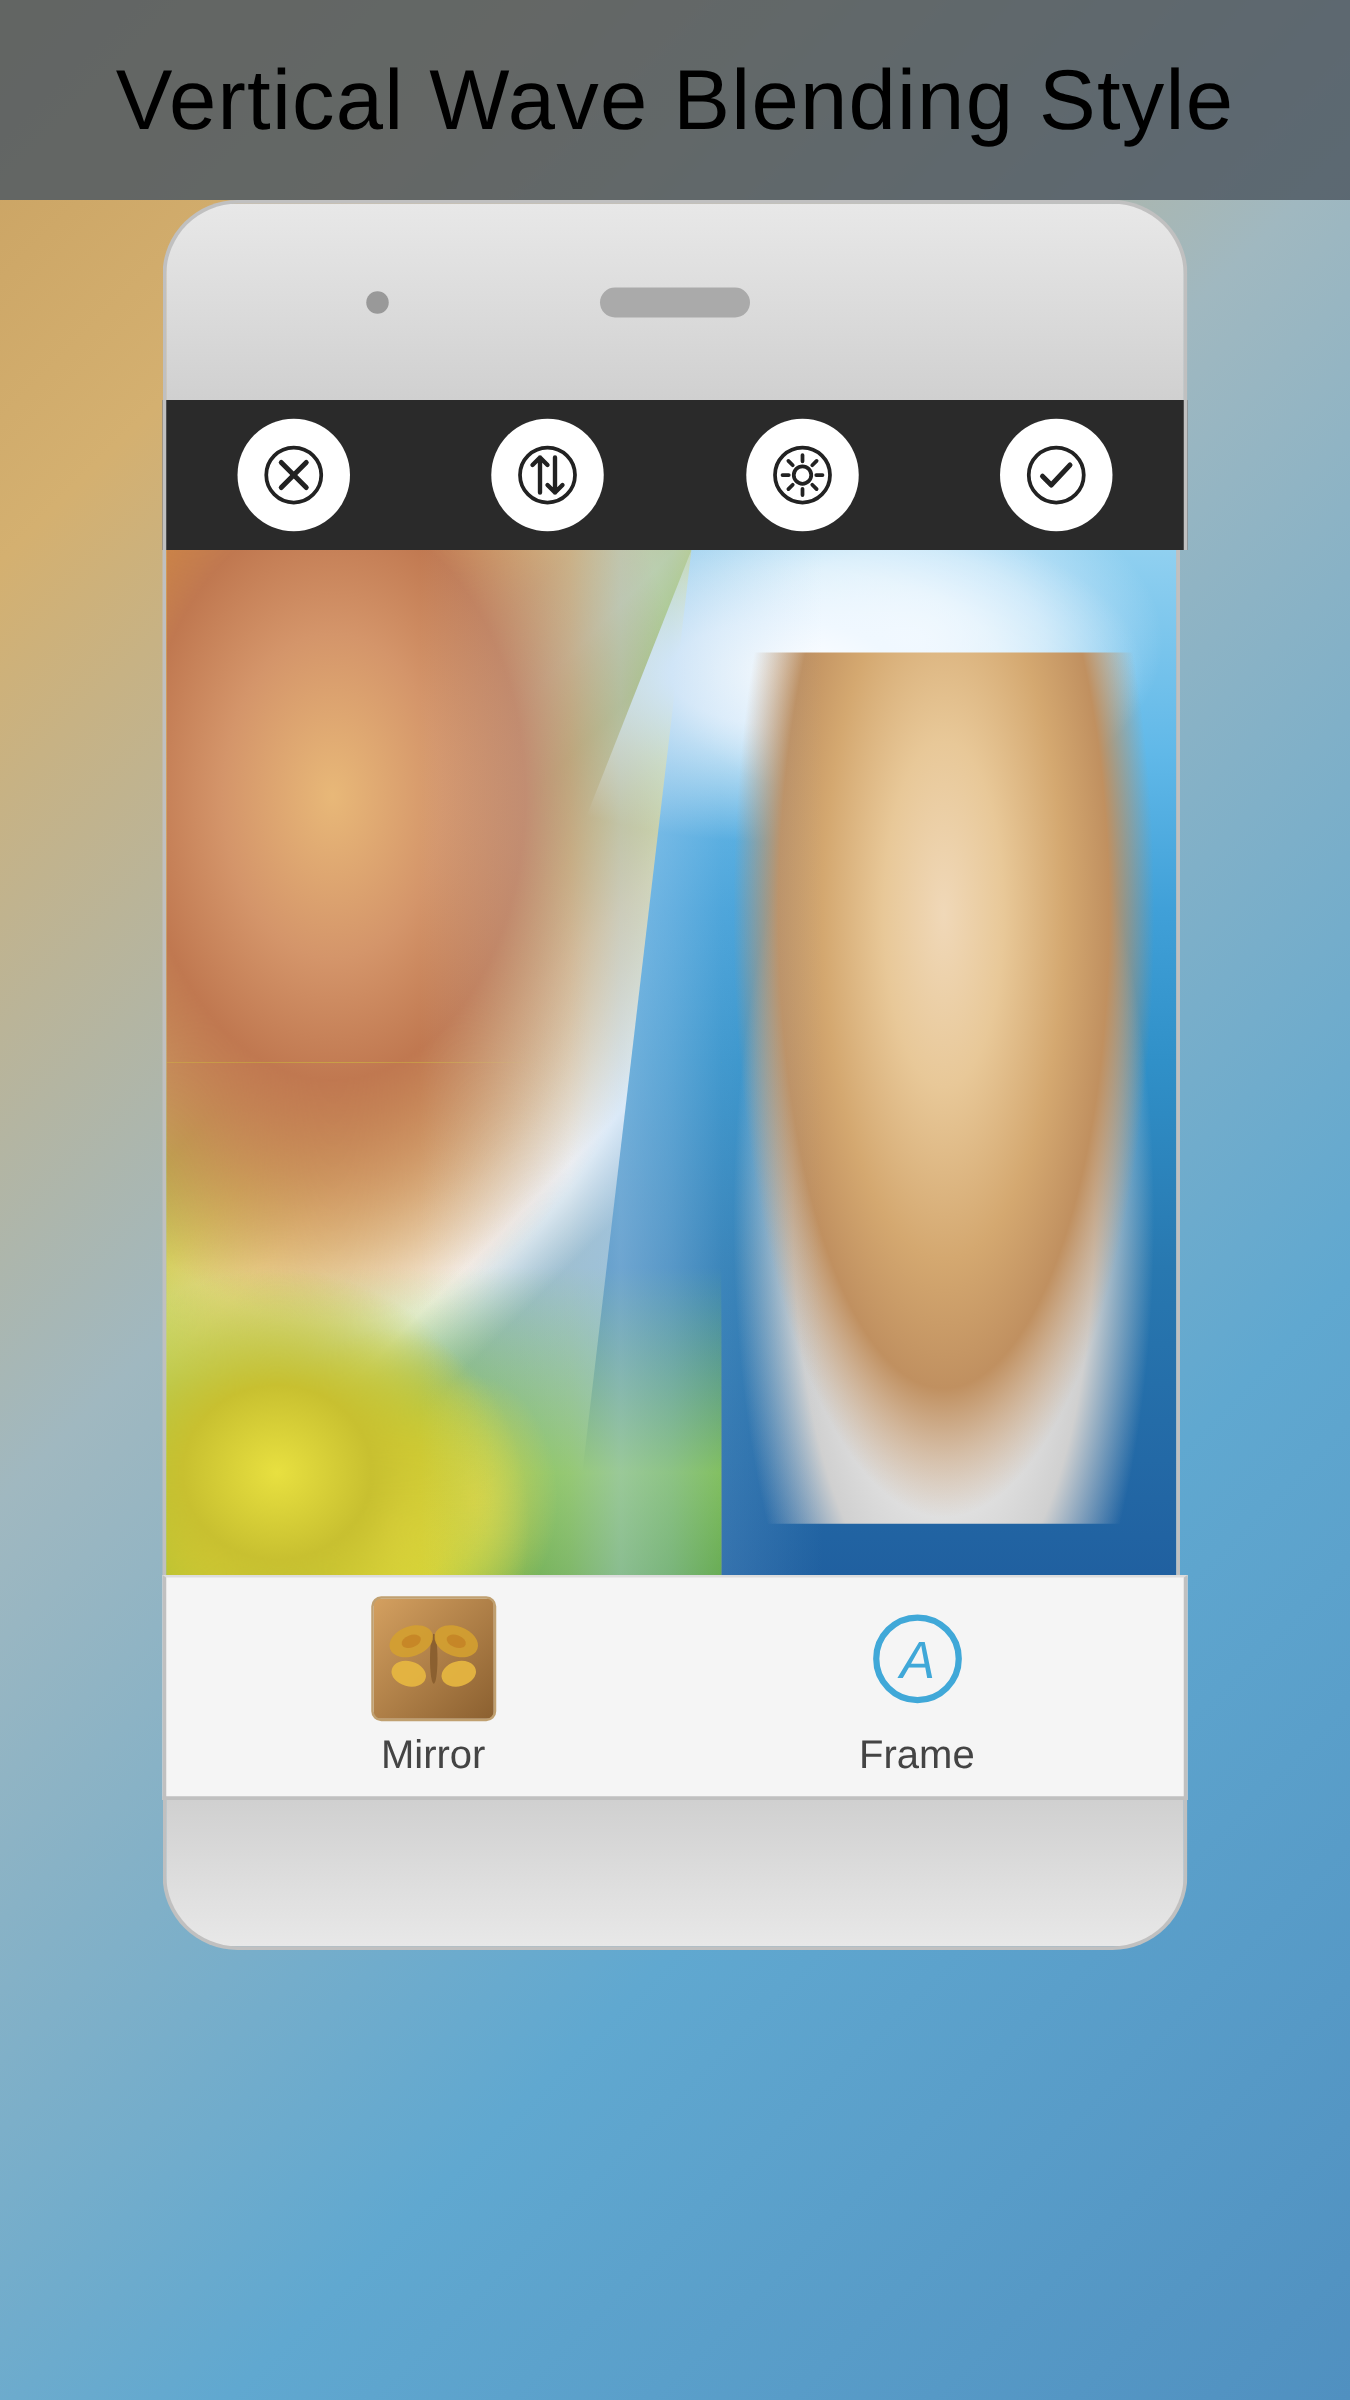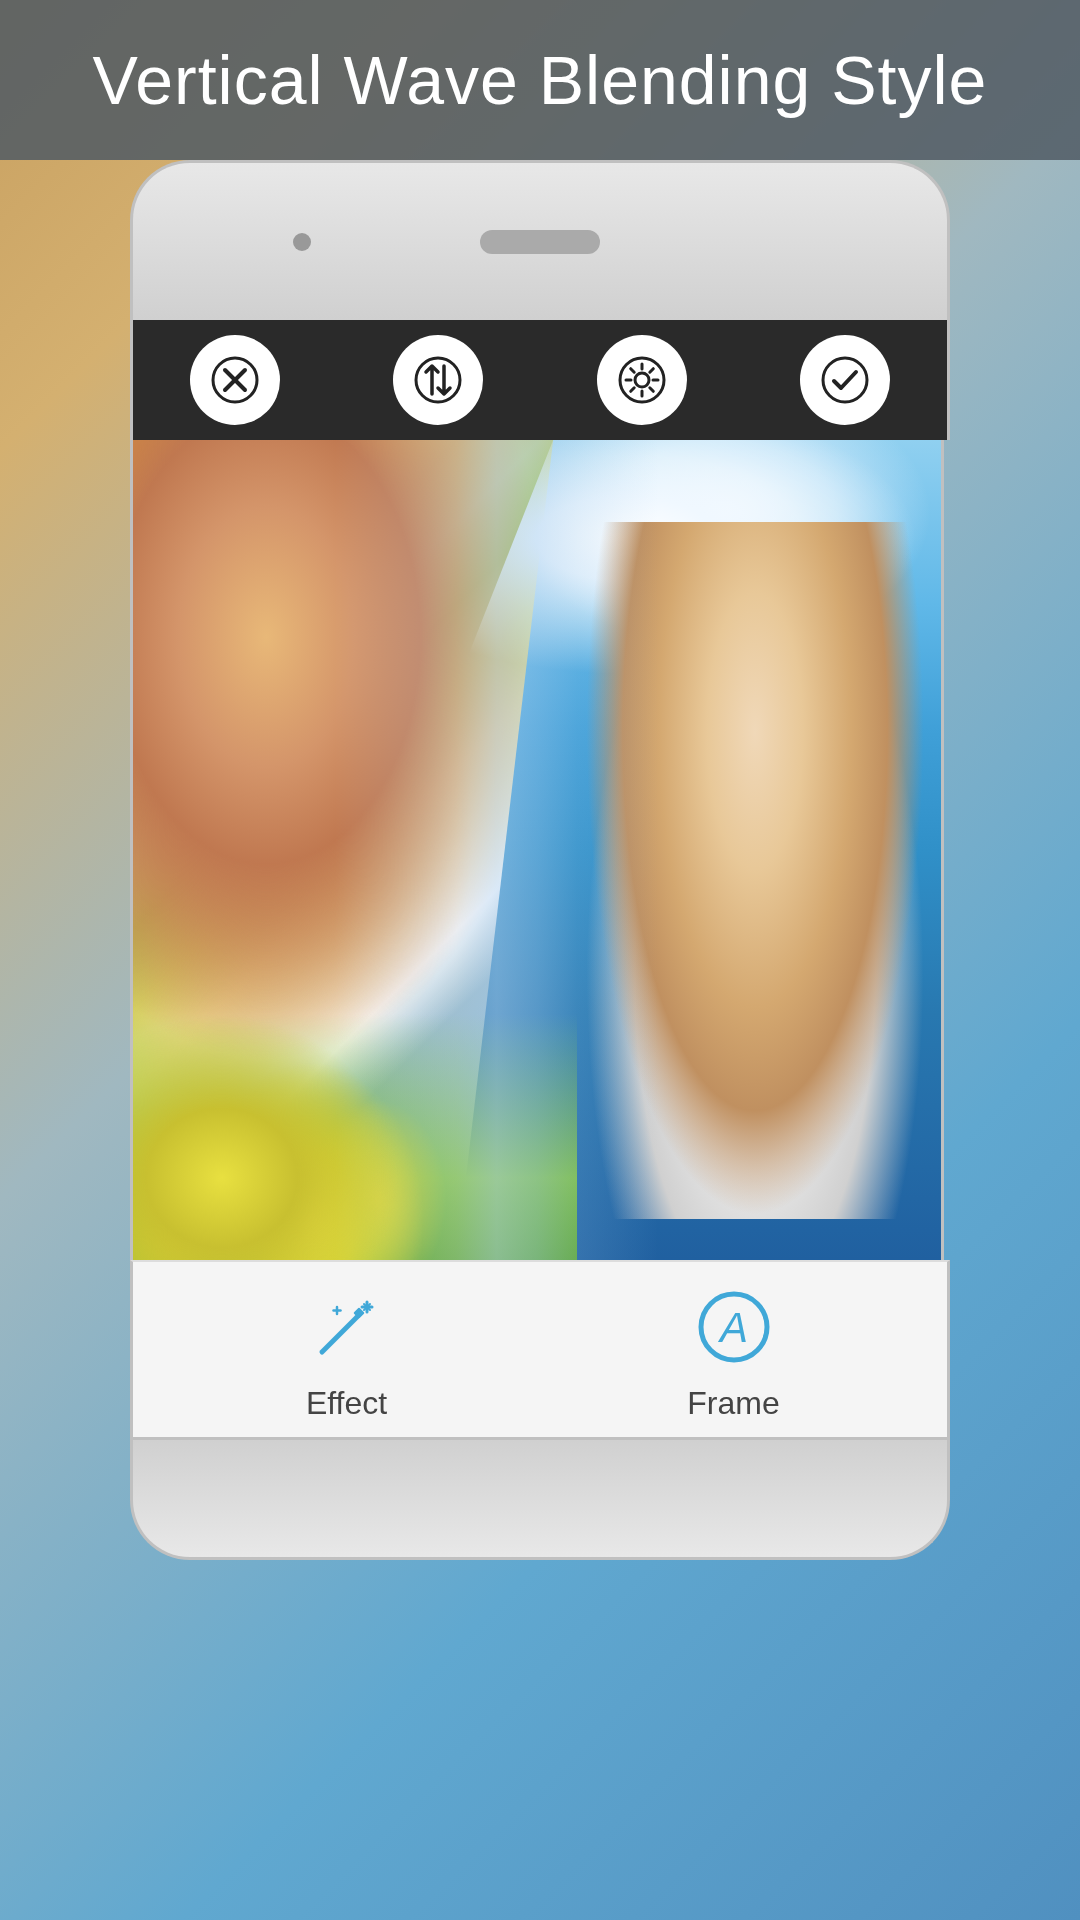--- a/index.html
+++ b/index.html
@@ -31,21 +31,21 @@
       background: rgba(80, 90, 100, 0.85);
       display: flex;
       align-items: center;
       justify-content: center;
       z-index: 10;
     }
 
     .top-title {
       font-size: 68px;
       font-weight: 300;
-      color: #ffffff;
+      color: #000000;
       letter-spacing: 1px;
     }
 
     
     .phone-container {
       position: absolute;
       top: 160px;
       left: 50%;
       transform: translateX(-50%);
       width: 820px;
@@ -341,39 +341,41 @@
     <div class="face-overlay"></div>
     <div class="flowers-overlay"></div>
     <div class="photo-right"></div>
     <div class="cloud-overlay"></div>
     <div class="woman-right"></div>
     <div class="blend-wave"></div>
   </div>
 
   <div class="bottom-tools">
 
-
     <div class="tool-item">
-      <div class="tool-icon-wrap effect-icon">
-        <svg width="80" height="80" viewBox="0 0 80 80">
-
-          <line x1="15" y1="65" x2="50" y2="30" stroke="#40a8d8" stroke-width="5" stroke-linecap="round"></line>
-          <rect x="48" y="22" width="8" height="8" rx="1" fill="#40a8d8" transform="rotate(45 52 26)"></rect>
-
-          <line x1="60" y1="15" x2="60" y2="25" stroke="#40a8d8" stroke-width="3" stroke-linecap="round"></line>
-          <line x1="55" y1="20" x2="65" y2="20" stroke="#40a8d8" stroke-width="3" stroke-linecap="round"></line>
-          <line x1="57" y1="17" x2="63" y2="23" stroke="#40a8d8" stroke-width="2" stroke-linecap="round"></line>
-          <line x1="63" y1="17" x2="57" y2="23" stroke="#40a8d8" stroke-width="2" stroke-linecap="round"></line>
-
-          <line x1="30" y1="20" x2="30" y2="27" stroke="#40a8d8" stroke-width="2.5" stroke-linecap="round"></line>
-          <line x1="26.5" y1="23.5" x2="33.5" y2="23.5" stroke="#40a8d8" stroke-width="2.5" stroke-linecap="round"></line>
+      <div class="tool-icon-wrap thumbnail">
+        <svg class="butterfly-img" viewBox="0 0 80 80">
+
+          <ellipse cx="40" cy="40" rx="3" ry="20" fill="#8B6030"></ellipse>
+
+          <ellipse cx="22" cy="26" rx="18" ry="12" fill="#D4A030" transform="rotate(-20 22 26)" opacity="0.9"></ellipse>
+
+          <ellipse cx="58" cy="26" rx="18" ry="12" fill="#D4A030" transform="rotate(20 58 26)" opacity="0.9"></ellipse>
+
+          <ellipse cx="20" cy="52" rx="14" ry="10" fill="#E8B840" transform="rotate(15 20 52)" opacity="0.9"></ellipse>
+
+          <ellipse cx="60" cy="52" rx="14" ry="10" fill="#E8B840" transform="rotate(-15 60 52)" opacity="0.9"></ellipse>
+
+          <ellipse cx="22" cy="26" rx="8" ry="5" fill="#C07820" transform="rotate(-20 22 26)" opacity="0.6"></ellipse>
+          <ellipse cx="58" cy="26" rx="8" ry="5" fill="#C07820" transform="rotate(20 58 26)" opacity="0.6"></ellipse>
         </svg>
       </div>
-      <span class="tool-label">Effect</span>
-    </div>
+      <span class="tool-label">Mirror</span>
+    </div>
+
 
 
 
     <div class="tool-item">
       <div class="tool-icon-wrap effect-icon">
         <svg width="80" height="80" viewBox="0 0 80 80">
           <circle cx="40" cy="40" r="33" fill="none" stroke="#40a8d8" stroke-width="5"></circle>
           <text x="40" y="55" text-anchor="middle" font-size="42" font-family="Arial" font-style="italic" fill="#40a8d8">A</text>
         </svg>
       </div>

